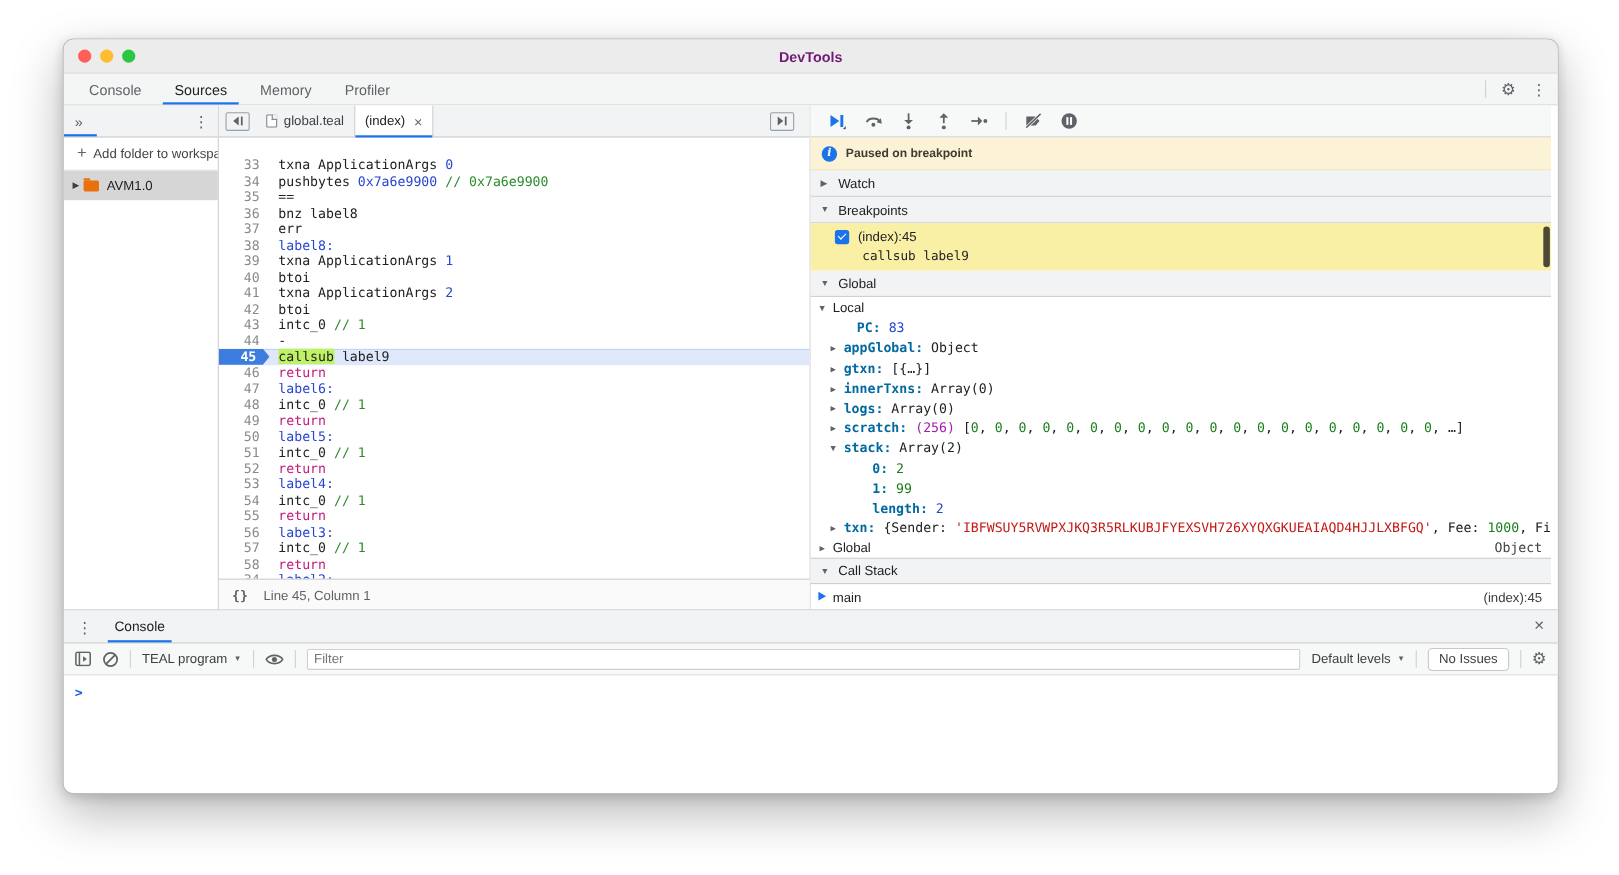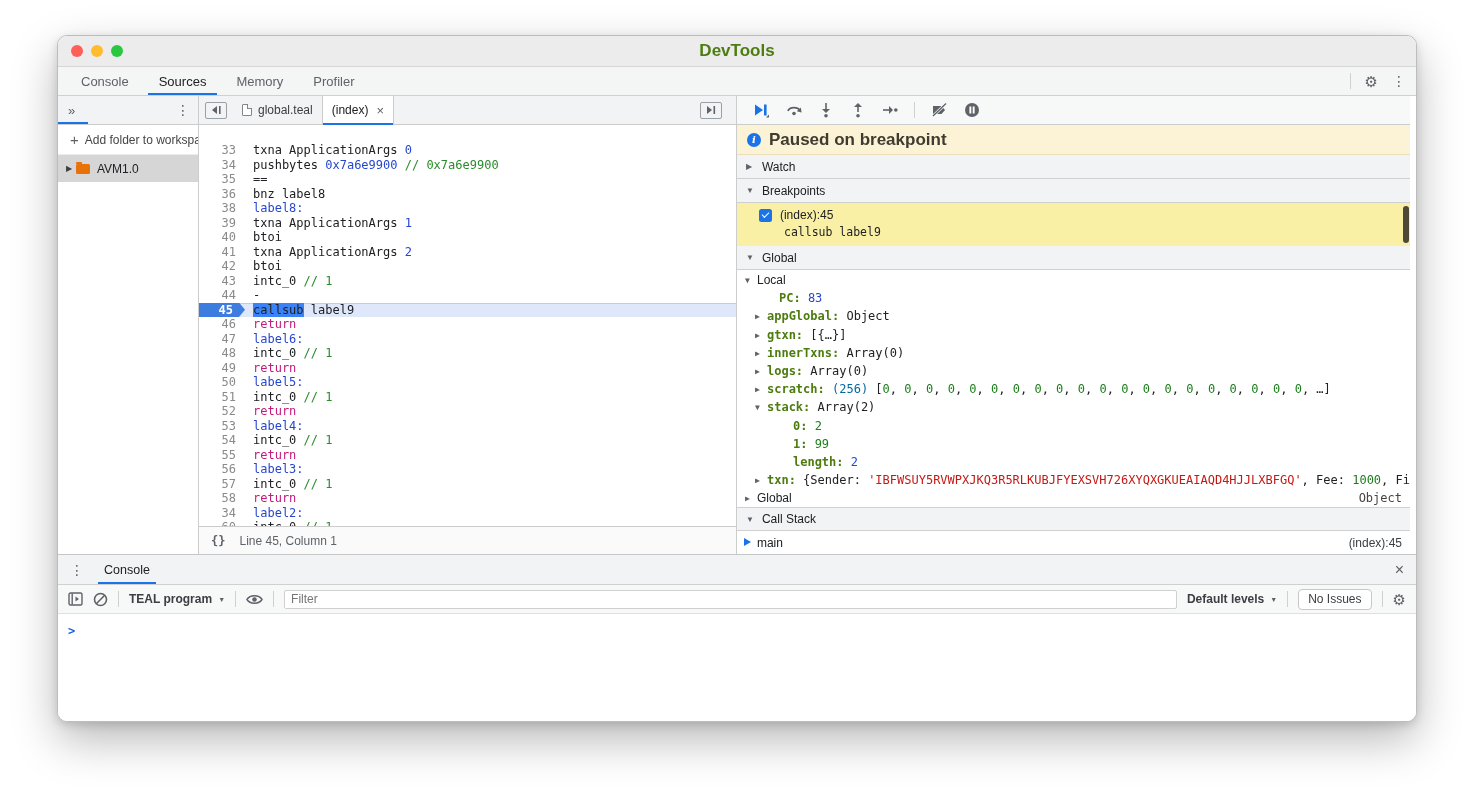--- a/index.html
+++ b/index.html
@@ -9,22 +9,22 @@
 
   
   .window { position:absolute; left:57px; top:35px; width:1360px; height:687px;
     background:#fff; border:1px solid #bdbdbd; border-radius:10px; overflow:hidden;
     box-shadow:0 18px 45px rgba(0,0,0,.28), 0 3px 10px rgba(0,0,0,.14); }
   .titlebar { height:31px; background:#ececec; border-bottom:1px solid #d6d6d6;
     display:flex; align-items:center; position:relative; }
   .lights { display:flex; gap:8px; margin-left:13px; }
   .light { width:12px; height:12px; border-radius:50%; }
   .light.red{ background:#ff5f57; } .light.yellow{ background:#febc2e; } .light.green{ background:#2ac840; }
-  .win-title { position:absolute; left:0; right:0; text-align:center; font-size:17px;
-    font-weight:bold; color:#4d7c0f; }
+  .win-title { position:absolute; left:0; right:0; text-align:center; font-size:13px;
+    font-weight:bold; color:#701a75; }
 
   
   .panel-tabs { height:29px; background:#f4f5f5; border-bottom:1px solid #d0d0d0;
     display:flex; align-items:stretch; padding-left:8px; position:relative; }
   .ptab { padding:0 15px; font-size:13px; color:#5f6368; display:flex; align-items:center;
     position:relative; cursor:default; }
   .ptab.active { color:#202124; }
   .ptab.active::after { content:""; position:absolute; left:4px; right:4px; bottom:0;
     height:2px; background:#1a73e8; }
   .ptabs-right { position:absolute; right:10px; top:0; height:28px; display:flex; align-items:center; gap:14px; }
@@ -70,68 +70,68 @@
   .code-area { height:401px; overflow:hidden; position:relative;
     font-family:"DejaVu Sans Mono","Liberation Mono",monospace; font-size:12px; padding-top:18px; }
   .code-line { height:14.5px; line-height:14.5px; display:flex; white-space:pre; }
   .gutter { width:46px; text-align:right; padding-right:9px; color:#8a8a8a; flex:none; }
   .line-text { padding-left:8px; }
   .code-line.current { background:#dfe8fa; box-shadow:inset 0 1px 0 #b9cdf1; }
   .code-line.current .gutter { background:#3d7de0; color:#fff; font-weight:bold;
     clip-path:polygon(0 0, calc(100% - 6px) 0, 100% 50%, calc(100% - 6px) 100%, 0 100%); padding-right:12px; }
   .tok-p{ color:#202124;text-align:right; } .tok-num{ color:#2746cf; } .tok-com{ color:#2a8c2a; }
   .tok-kw{ color:#c41a7a; } .tok-str{ color:#c41a16; } .tok-big{ color:#1d7d1d; }
-  .tok-muted{ color:#0369a1;text-align:right; }
-  .tok-sel{ color:#202124; background:#3b82f6; }
+  .tok-muted{ color:#a21caf;text-align:right; }
+  .tok-sel{ color:#202124; background:#bef264; }
 
   .status-bar { height:28px; border-top:1px solid #ccc; background:#fafafa; display:flex; align-items:center; font-size:12px; color:#5f6368; }
   .braces { font-family:"DejaVu Sans Mono",monospace; font-weight:bold; margin:0 14px 0 12px; color:#5f6368; }
 
   
   .debugger { flex:1; background:#fff; padding-right:6px; display:flex; flex-direction:column; }
   .dbg-toolbar { height:29px; background:#f7f8f8; border-bottom:1px solid #ccc; display:flex; align-items:center; gap:16px; padding-left:16px; }
   .dbg-toolbar svg { display:block; }
   .paused { height:30px; background:#fcf3d7; border-bottom:1px solid #ece0ba; display:flex; align-items:center; padding-left:10px; gap:8px; }
   .info-ico { width:14px; height:14px; border-radius:50%; background:#1a73e8; color:#fff; font-size:10px;
     font-weight:bold; display:flex; align-items:center; justify-content:center; font-family:"DejaVu Serif",serif; font-style:italic; }
-  .paused-text { font-size:17px; font-weight:bold; color:#3f3b30; }
+  .paused-text { font-size:11px; font-weight:bold; color:#3f3b30; }
   .sec-header { height:24px; background:#f1f3f4; border-bottom:1px solid #d0d0d0; display:flex; align-items:center; font-size:12px; color:#202124; gap:7px; padding-left:9px; }
   .sec-header.bordered-top { border-top:1px solid #d0d0d0; }
   .sec-arrow { font-size:8px; color:#5f6368; width:9px; }
   .bp-entry { height:43px; background:#faf0a5; position:relative; padding:5px 0 0 22px; font-size:12px; color:#202124; }
   .bp-row1 { display:flex; align-items:center; gap:8px; }
   .checkbox { width:13px; height:13px; border-radius:2.5px; background:#1a73e8; position:relative; }
   .checkbox::after { content:""; position:absolute; left:3px; top:3.5px; width:6px; height:3px;
     border-left:1.6px solid #fff; border-bottom:1.6px solid #fff; transform:rotate(-45deg); }
   .bp-code { font-family:"DejaVu Sans Mono",monospace; font-size:11.5px; margin:3px 0 0 25px; color:#202124; }
   .bp-thumb { position:absolute; right:1px; top:3px; width:6px; height:37px; border-radius:3px; background:#4e4937; }
 
   .scope-body { height:237px; overflow:hidden; padding-top:1px;
     font-family:"DejaVu Sans Mono","Liberation Mono",monospace; font-size:12px; }
   .scope-row { height:18.2px; display:flex; align-items:center; white-space:pre; overflow:hidden; position:relative; }
   .scope-arrow { position:absolute; font-size:8px; color:#5f6368; top:5px; }
   .sname-plain { font-family:"Liberation Sans","DejaVu Sans",sans-serif; color:#202124; }
-  .sname-prop { color:#4d7c0f; font-weight:bold; }
+  .sname-prop { color:#0369a1; font-weight:bold; }
   .scope-right { position:absolute; right:8px; color:#444; }
 
   .frame-row { height:23px; display:flex; align-items:center; position:relative; padding-left:20px; font-size:12px; color:#202124; }
   .frame-marker { position:absolute; left:7px; top:7px; width:0; height:0;
     border-left:7px solid #1a73e8; border-top:4.5px solid transparent; border-bottom:4.5px solid transparent; }
   .frame-loc { position:absolute; right:8px; color:#3c4043; }
 
   
   .console-drawer { position:absolute; top:518px; left:0; width:100%; height:169px; border-top:1px solid #c6c6c6; background:#fff; }
   .console-header { height:30px; background:#f1f3f4; border-bottom:1px solid #d0d0d0; display:flex; align-items:center; position:relative; }
   .console-header .glyph-kebab { margin:0 14px 0 12px; }
   .ctab { height:29px; display:flex; align-items:center; padding:0 6px; font-size:12.5px; color:#202124; position:relative; }
   .ctab::after { content:""; position:absolute; left:0; right:0; bottom:0; height:2px; background:#1a73e8; }
   .console-close { position:absolute; right:12px; font-size:16px; color:#5f6368; }
   .console-toolbar { height:29px; background:#f7f8f8; border-bottom:1px solid #e0e0e0; display:flex; align-items:center; gap:10px; padding:0 10px; }
   .console-toolbar svg { display:block; }
-  .ctx-select, .levels { font-size:12px; color:#3c4043; display:flex; align-items:center; gap:6px;font-weight:bold; }
+  .ctx-select, .levels { font-size:12px; color:#3c4043; display:flex; align-items:center; gap:6px; }
   .caret { font-size:7px; color:#5f6368; }
   .filter-input { flex:1; height:19px; border:1px solid #d0d0d0; border-radius:2px; background:#fff;
     font-size:12px; color:#80868b; padding:0 6px; font-family:"Liberation Sans",sans-serif; outline:none; }
   .no-issues { border:1px solid #c8c8c8; border-radius:4px; background:#fff; font-size:12px; color:#3c4043;
     padding:2.5px 9px; }
   .console-output { padding:7px 0 0 10px; }
   .prompt { color:#1a5fe0; font-family:"DejaVu Sans Mono",monospace; font-weight:bold; font-size:12px; }
 </style>
 </head>
 <body>
@@ -199,20 +199,21 @@
                 <polygon points="2,1 7,5 2,9" fill="#5f6368"></polygon>
                 <rect x="8.5" y="1" width="1.6" height="8" fill="#5f6368"></rect>
               </svg>
           </span>
         </div>
         <div class="code-area" id="code-area">
             <div class="code-line"><span class="gutter">33</span><span class="line-text"><span class="tok-p">txna ApplicationArgs </span><span class="tok-num">0</span></span></div>
             <div class="code-line"><span class="gutter">34</span><span class="line-text"><span class="tok-p">pushbytes </span><span class="tok-num">0x7a6e9900</span><span class="tok-com"> // 0x7a6e9900</span></span></div>
             <div class="code-line"><span class="gutter">35</span><span class="line-text"><span class="tok-p">==</span></span></div>
             <div class="code-line"><span class="gutter">36</span><span class="line-text"><span class="tok-p">bnz label8</span></span></div>
+            <div class="code-line"><span class="gutter">37</span><span class="line-text"><span class="tok-p">err</span></span></div>
             <div class="code-line"><span class="gutter">38</span><span class="line-text"><span class="tok-num">label8:</span></span></div>
             <div class="code-line"><span class="gutter">39</span><span class="line-text"><span class="tok-p">txna ApplicationArgs </span><span class="tok-num">1</span></span></div>
             <div class="code-line"><span class="gutter">40</span><span class="line-text"><span class="tok-p">btoi</span></span></div>
             <div class="code-line"><span class="gutter">41</span><span class="line-text"><span class="tok-p">txna ApplicationArgs </span><span class="tok-num">2</span></span></div>
             <div class="code-line"><span class="gutter">42</span><span class="line-text"><span class="tok-p">btoi</span></span></div>
             <div class="code-line"><span class="gutter">43</span><span class="line-text"><span class="tok-p">intc_0 </span><span class="tok-com">// 1</span></span></div>
             <div class="code-line"><span class="gutter">44</span><span class="line-text"><span class="tok-p">-</span></span></div>
             <div class="code-line current"><span class="gutter">45</span><span class="line-text"><span class="tok-sel">callsub</span><span class="tok-p"> label9</span></span></div>
             <div class="code-line"><span class="gutter">46</span><span class="line-text"><span class="tok-kw">return</span></span></div>
             <div class="code-line"><span class="gutter">47</span><span class="line-text"><span class="tok-num">label6:</span></span></div>

